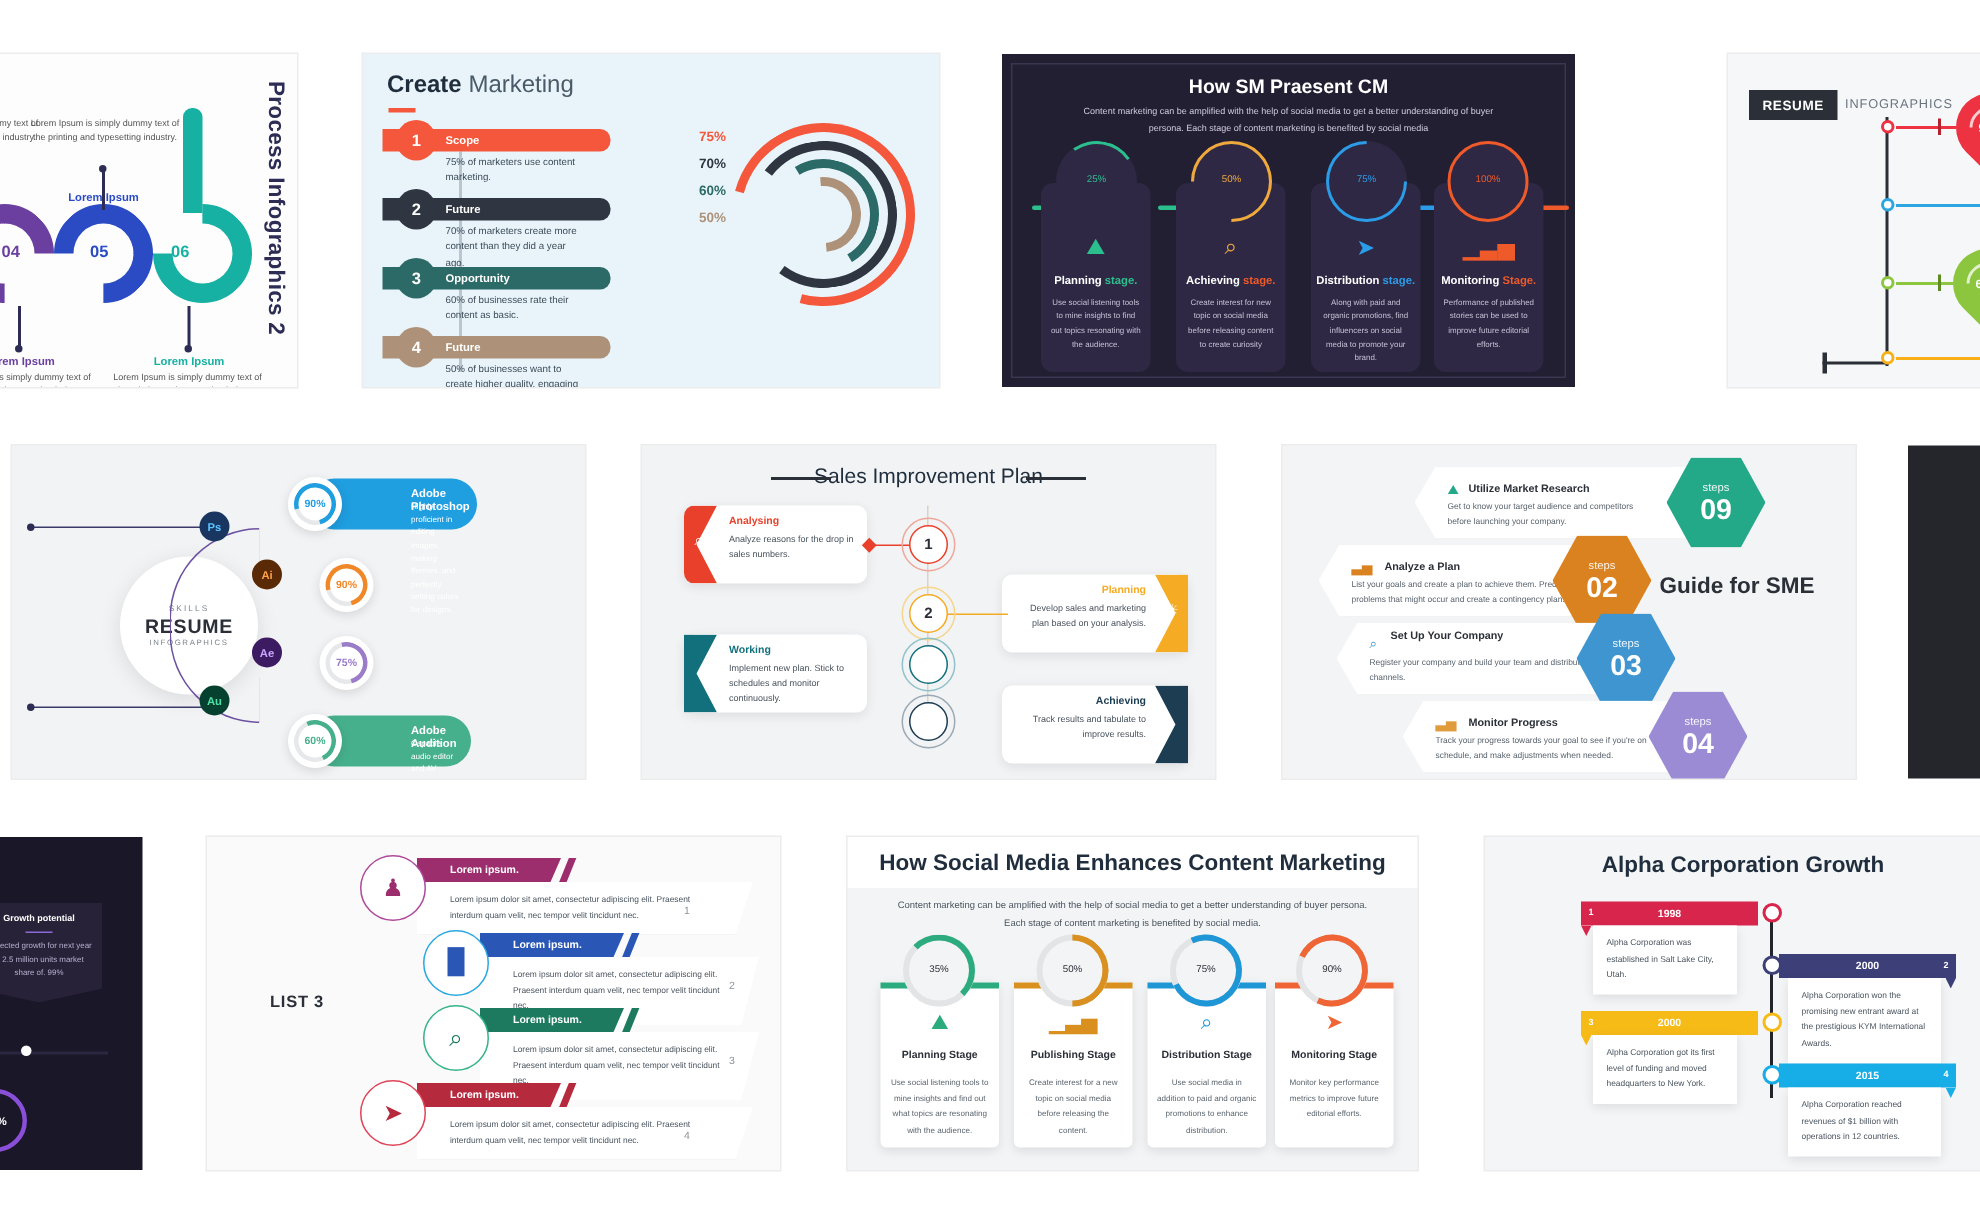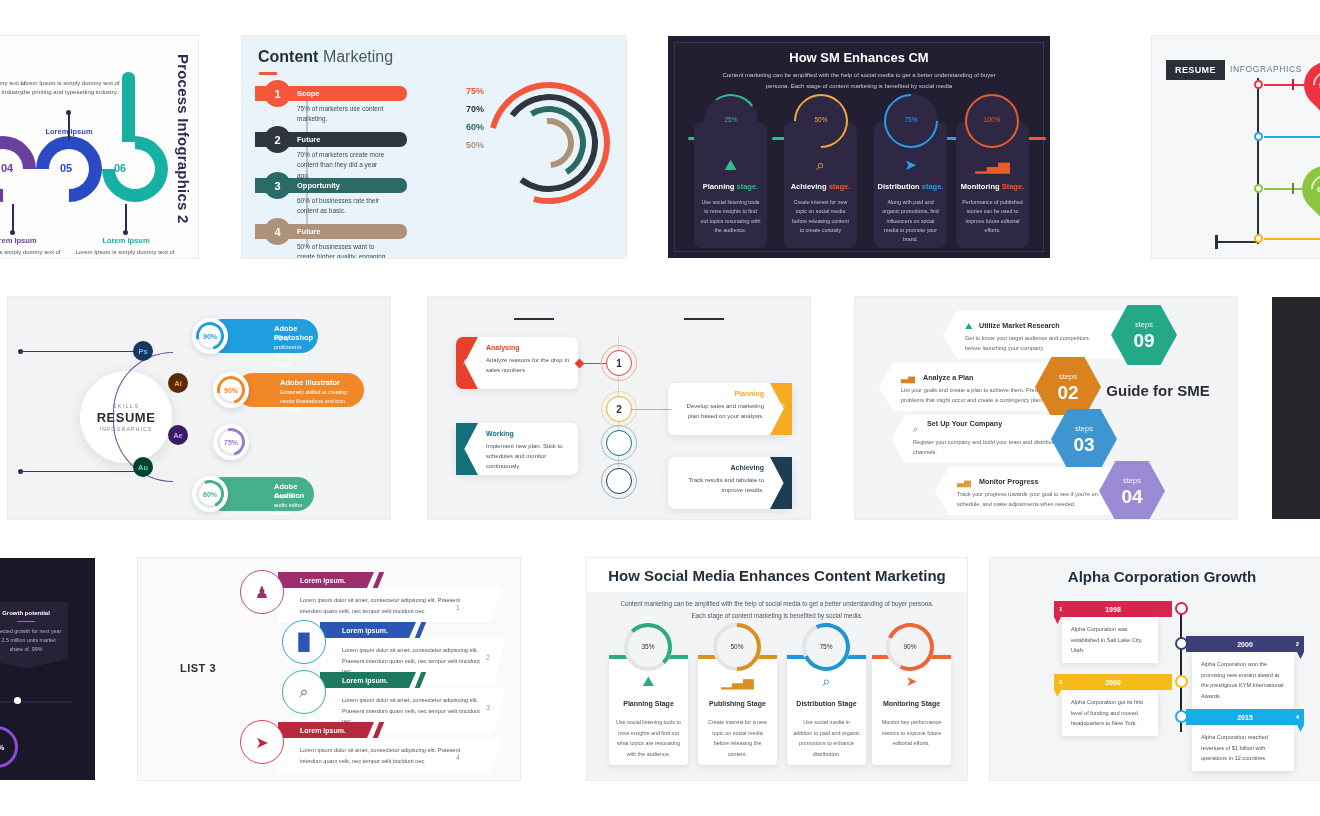--- a/index.html
+++ b/index.html
@@ -119,21 +119,21 @@
   .l5-label{position:absolute;left:42px;top:104px;font-size:11px;font-weight:700;color:#2b3038;letter-spacing:.5px;}
   .l5-ring{position:absolute;width:44px;height:44px;border-radius:50%;background:#fff;border:1.8px solid;display:flex;align-items:center;justify-content:center;font-size:16px;z-index:4;}
   .l5-head{position:absolute;height:16px;clip-path:polygon(0 0,100% 0,calc(100% - 7px) 100%,0 100%);display:flex;align-items:center;padding-left:22px;}
   .l5-head b{color:#fff;font-size:7px;font-weight:700;}
   .l5-slash{position:absolute;width:5px;height:16px;transform:skewX(-22deg);}
   .l5-body{position:absolute;background:#fff;box-shadow:0 2px 8px rgba(0,0,0,.10);clip-path:polygon(0 0,100% 0,calc(100% - 12px) 100%,0 100%);padding:7px 26px 7px 22px;}
   .l5-body p{font-size:5.6px;color:#4b555f;line-height:1.9;}
   .l5-no{position:absolute;font-size:7px;color:#8b949c;}
 
   
-  #p11{left:587px;top:558px;width:380px;height:222px;background:#f3f4f5;}
+  #p11{left:565px;top:558px;width:380px;height:222px;background:#f3f4f5;}
   .sm-h{position:absolute;top:0;left:0;right:0;height:34px;background:#fff;display:flex;align-items:center;justify-content:center;font-size:15px;font-weight:700;color:#1f2d3d;}
   .sm-sub{position:absolute;top:40px;left:26px;right:26px;text-align:center;font-size:6.3px;color:#4b555f;line-height:1.95;}
   .sm-card{position:absolute;top:97px;width:79px;height:110px;background:#fff;border-radius:4px;box-shadow:0 2px 7px rgba(0,0,0,.10);}
   .sm-top{position:absolute;top:0;left:0;right:0;height:4px;}
   .sm-ico{position:absolute;top:18px;width:100%;text-align:center;font-size:14px;}
   .sm-ttl{position:absolute;top:45px;width:100%;text-align:center;font-size:7px;font-weight:700;color:#2b3038;}
   .sm-txt{position:absolute;top:62px;left:6px;right:6px;text-align:center;font-size:5.4px;color:#5a646e;line-height:1.95;}
   .sm-donut{position:absolute;top:65px;width:48px;height:48px;border-radius:50%;background:#f3f4f5;z-index:3;}
   .sm-dpct{position:absolute;width:100%;top:20px;text-align:center;font-size:6.5px;color:#2b3038;}
 
@@ -179,21 +179,21 @@
     <div class="stick" style="left:133px;top:168px;height:28px;"></div>
     <div class="dot" style="left:131px;top:194px;background:#2c2c54;"></div>
     <div class="p1-lbl" style="left:94px;top:200px;color:#17b1a4;">Lorem Ipsum</div>
     <div class="p1-txt" style="left:81px;top:212px;">Lorem Ipsum is simply dummy text of the printing and typesetting industry.</div>
 
     <div class="p1-txt" style="left:-68px;top:43px;">Lorem Ipsum is simply dummy text of the printing and typesetting industry.</div>
   </div>
 
   <div class="panel" id="p2">
     <div class="p2-h">
-      <b>Content</b>
+      <b>Create</b>
       <span>Marketing</span>
     </div>
     <div class="p2-rule"></div>
     <div class="p2-line"></div>
 
     <div class="p2-node" style="left:61px;top:58px;background:#f4573b;"></div>
     <div class="p2-bar" style="top:50px;width:152px;background:#f4573b;">
       <span>Scope</span>
       </div>
     <div class="p2-circ" style="left:22px;top:44px;background:#f4573b;">1</div>
@@ -226,21 +226,21 @@
     <div class="p2-pct" style="left:216px;top:104px;color:#ad9279;">50%</div>
 
     <div class="ring" style="left:246px;top:46px;width:122px;height:122px;border-width:6px;border-color:#f4573b #f4573b #f4573b transparent;transform:rotate(-30deg);"></div>
     <div class="ring" style="left:258px;top:58px;width:98px;height:98px;border-width:6px;border-color:#2f3541 #2f3541 #2f3541 transparent;transform:rotate(-8deg);"></div>
     <div class="ring" style="left:270px;top:70px;width:74px;height:74px;border-width:6px;border-color:#2b6a66 #2b6a66 transparent transparent;transform:rotate(14deg);"></div>
     <div class="ring" style="left:282px;top:82px;width:50px;height:50px;border-width:6px;border-color:#ad9279 #ad9279 transparent transparent;transform:rotate(40deg);"></div>
   </div>
 
   <div class="panel" id="p3">
     <div class="inner"></div>
-    <div class="p3-h">How SM Enhances CM</div>
+    <div class="p3-h">How SM Praesent CM</div>
     <div class="p3-sub">Content marketing can be amplified with the help of social media to get a better understanding of buyer persona. Each stage of content marketing is benefited by social media</div>
 
     <div class="hline" style="left:20px;top:101px;width:30px;background:#2bbf8e;"></div>
     <div class="hline" style="left:104px;top:101px;width:36px;background:#2bbf8e;"></div>
     <div class="hline" style="left:140px;top:101px;width:36px;background:#efa93c;"></div>
     <div class="hline" style="left:230px;top:101px;width:34px;background:#efa93c;"></div>
     <div class="hline" style="left:264px;top:101px;width:34px;background:#2b9ce8;"></div>
     <div class="hline" style="left:352px;top:101px;width:26px;background:#ef5a2a;"></div>
 
     <div class="p3-card" style="left:26px;">
@@ -343,24 +343,20 @@
     <div class="sk-pill" style="left:198px;top:22px;width:112px;background:#1f9ee0;">
       <div class="sk-ttl">Adobe Photoshop</div>
       <div class="sk-txt">Highly proficient in editing images, making themes, and perfectly setting colors for designs.</div>
     </div>
     <div class="sk-ring" style="left:184px;top:21px;">
       <em style="border-color:#1f9ee0 #1f9ee0 #e6e8ea #1f9ee0;transform:rotate(30deg);"></em>
       <b style="color:#1f9ee0;">90%</b>
     </div>
     <div class="sk-badge" style="left:125px;top:44px;background:#18365f;color:#5bc3ff;">Ps</div>
 
-    <div class="sk-pill" style="left:228px;top:76px;width:128px;background:#f08829;">
-      <div class="sk-ttl" style="left:44px;">Adobe Illustrator</div>
-      <div class="sk-txt" style="left:44px;">Extremely skilled at creating vector illustrations and icon designs.</div>
-    </div>
     <div class="sk-ring" style="left:205px;top:75px;">
       <em style="border-color:#f08829 #f08829 #e6e8ea #f08829;transform:rotate(30deg);"></em>
       <b style="color:#f08829;">90%</b>
     </div>
     <div class="sk-badge" style="left:160px;top:76px;background:#5a2a06;color:#ffa24a;">Ai</div>
 
     <div class="sk-ring" style="left:205px;top:127px;">
       <em style="border-color:#9a7cc8 #9a7cc8 #e6e8ea #e6e8ea;transform:rotate(30deg);"></em>
       <b style="color:#9a7cc8;">75%</b>
     </div>
@@ -371,20 +367,21 @@
       <div class="sk-txt">Capable audio editor and AV creator.</div>
     </div>
     <div class="sk-ring" style="left:184px;top:179px;">
       <em style="border-color:#46b08c #46b08c #e6e8ea #e6e8ea;transform:rotate(20deg);"></em>
       <b style="color:#46b08c;">60%</b>
     </div>
     <div class="sk-badge" style="left:125px;top:160px;background:#06402e;color:#4fe0a8;">Au</div>
   </div>
 
   <div class="panel" id="p6">
+    <div class="sp-h">Sales Improvement Plan</div>
     <div class="sp-hr" style="left:86px;"></div>
     <div class="sp-hr" style="right:86px;"></div>
     <div class="sp-spine" style="top:40px;height:134px;"></div>
 
     <div class="sp-card" style="left:28px;top:40px;width:122px;">
       <div class="sp-tab" style="left:0;background:#e8402a;border-radius:7px 0 0 7px;clip-path:polygon(0 0,100% 0,38% 50%,100% 100%,0 100%);"></div>
       <div class="sp-ct" style="left:30px;color:#e8402a;">Analysing</div>
       <div class="sp-cx" style="left:30px;right:6px;">Analyze reasons for the drop in sales numbers.</div>
       <div style="position:absolute;left:7px;top:18px;color:#fff;font-size:10px;">⌕</div>
     </div>

